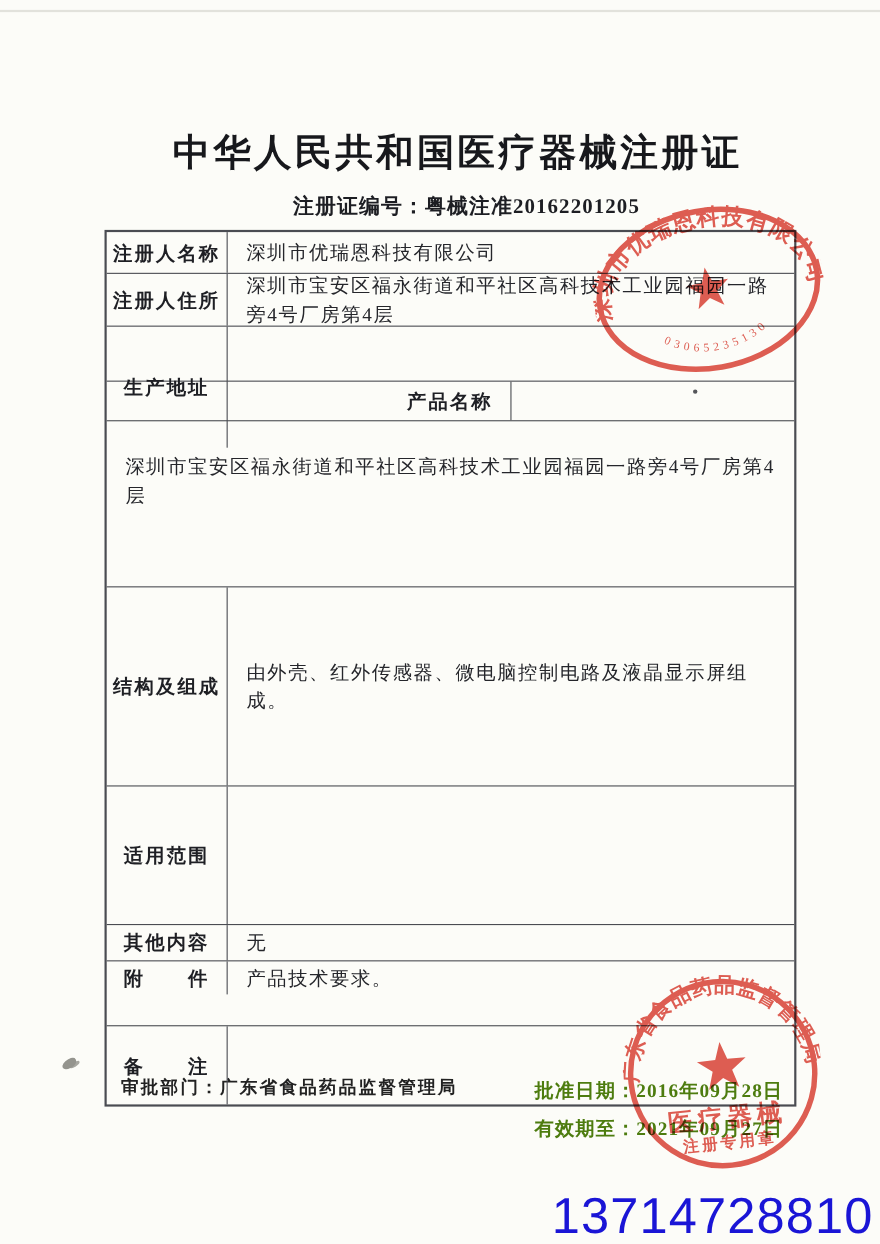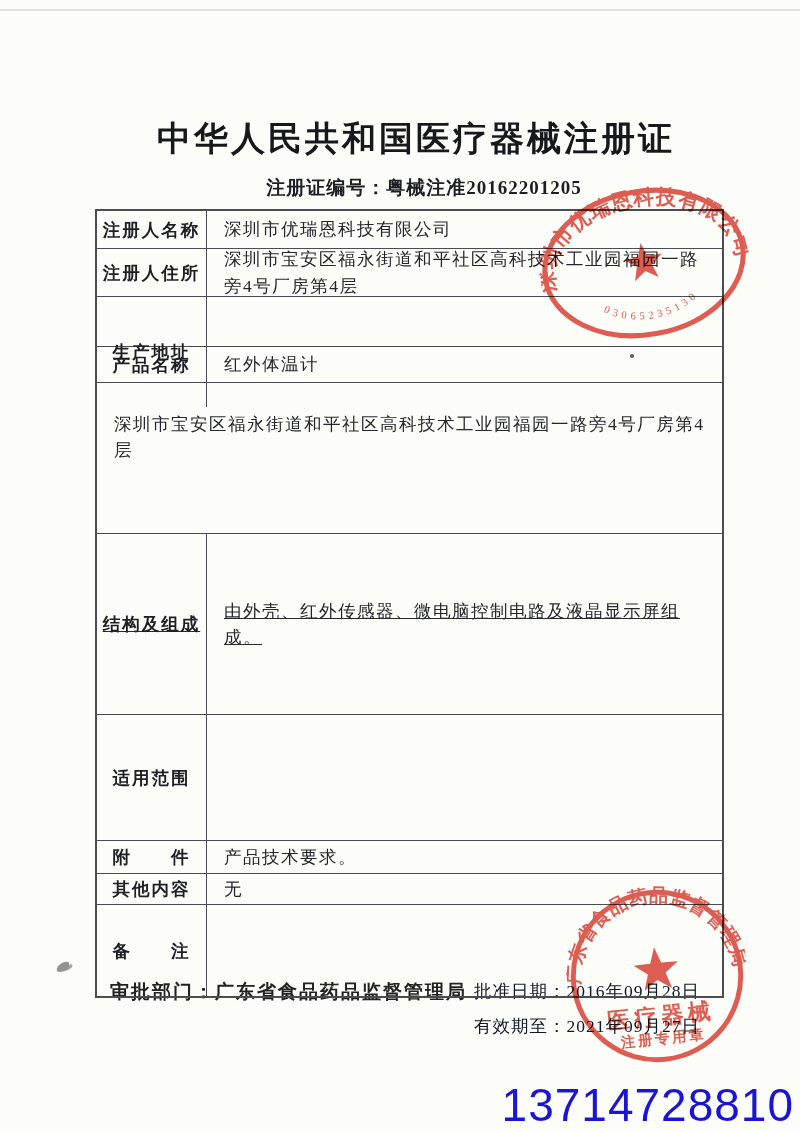--- a/index.html
+++ b/index.html
@@ -27,44 +27,44 @@
     border:2px solid #4a4c52; box-sizing:border-box; z-index:1;
     background:transparent;
   }
   .tr { display:flex; box-sizing:border-box; border-top:1.5px solid #4a4c52; }
   .tr:first-child { border-top:none; }
   .tr:nth-child(1)  { height:37px; }
   .tr:nth-child(2)  { height:48px; }
   .tr:nth-child(3)  { height:50px;flex-direction:column; }
   .tr:nth-child(4)  { height:36px;justify-content:center; }
   .tr:nth-child(5)  { height:151px; }
-  .tr:nth-child(6)  { height:181px;text-decoration:underline; }
+  .tr:nth-child(6)  { height:181px; }
   .tr:nth-child(7)  { height:126px; }
   .tr:nth-child(8)  { height:33px; }
   .tr:nth-child(9)  { height:31px; }
-  .tr:nth-child(10) { height:92px; }
+  .tr:nth-child(10) { height:72px;margin-top:28px; }
   .th {
     width:110px; flex:0 0 110px; box-sizing:border-box;
     border-right:1.5px solid #4a4c52;
     display:flex; align-items:center; justify-content:center;
     font-size:17.5px; font-weight:bold; letter-spacing:2px;
     color:#1e1f24; text-align:center;
   }
   .td {
     flex:1; display:flex; align-items:center;
     padding:4px 10px 4px 17px; font-size:17.5px; line-height:1.5;
     letter-spacing:1.5px; color:#25262b;
   }
   .footer-left {
     position:absolute; left:110px; top:979px;
-    font-size:19px; font-weight:600; letter-spacing:2px; color:#222;
+    font-size:16px; font-weight:600; letter-spacing:2px; color:#222;
   }
   .footer-right {
-    position:absolute; left:474px; top:979px;
-    font-size:17.5px; font-weight:400; letter-spacing:1px; color:#0f172a;
+    position:absolute; left:486px; top:979px;
+    font-size:17.5px; font-weight:700; letter-spacing:1px; color:#4d7c0f;
   }
   .footer-right .date-line { margin-bottom:11px; white-space:nowrap; }
   .phone-watermark {
     position:absolute; right:6px; top:1078px;
     font-family:Liberation Sans, sans-serif;
     font-size:46px; font-weight:400; letter-spacing:1px;
   }
   .seal { position:absolute; z-index:5; mix-blend-mode:multiply; opacity:.82; pointer-events:none; }
   .seal-company { left:539px; top:186px; width:210px; height:154px; transform:rotate(-10deg); }
   .seal-authority { left:567px; top:886px; width:180px; height:180px; transform:rotate(-6deg); }
@@ -100,38 +100,37 @@
     <div class="tr">
       <div class="th">注册人住所</div>
       <div class="td">深圳市宝安区福永街道和平社区高科技术工业园福园一路旁4号厂房第4层</div>
     </div>
     <div class="tr">
       <div class="th">生产地址</div>
       <div class="td">深圳市宝安区福永街道和平社区高科技术工业园福园一路旁4号厂房第4层</div>
     </div>
     <div class="tr">
       <div class="th">产品名称</div>
-      <div class="td">红外体温计</div>
     </div>
     <div class="tr">
     </div>
     <div class="tr">
       <div class="th">结构及组成</div>
       <div class="td">由外壳、红外传感器、微电脑控制电路及液晶显示屏组成。</div>
     </div>
     <div class="tr">
       <div class="th">适用范围</div>
     </div>
     <div class="tr">
+      <div class="th">其他内容</div>
+      <div class="td">无</div>
+    </div>
+    <div class="tr">
       <div class="th">附　　件</div>
       <div class="td">产品技术要求。</div>
-    </div>
-    <div class="tr">
-      <div class="th">其他内容</div>
-      <div class="td">无</div>
     </div>
     <div class="tr">
       <div class="th">备　　注</div>
       <div class="td"></div>
     </div>
   </div>
 
   <div class="footer-left">审批部门：广东省食品药品监督管理局</div>
 
   <div class="footer-right">

